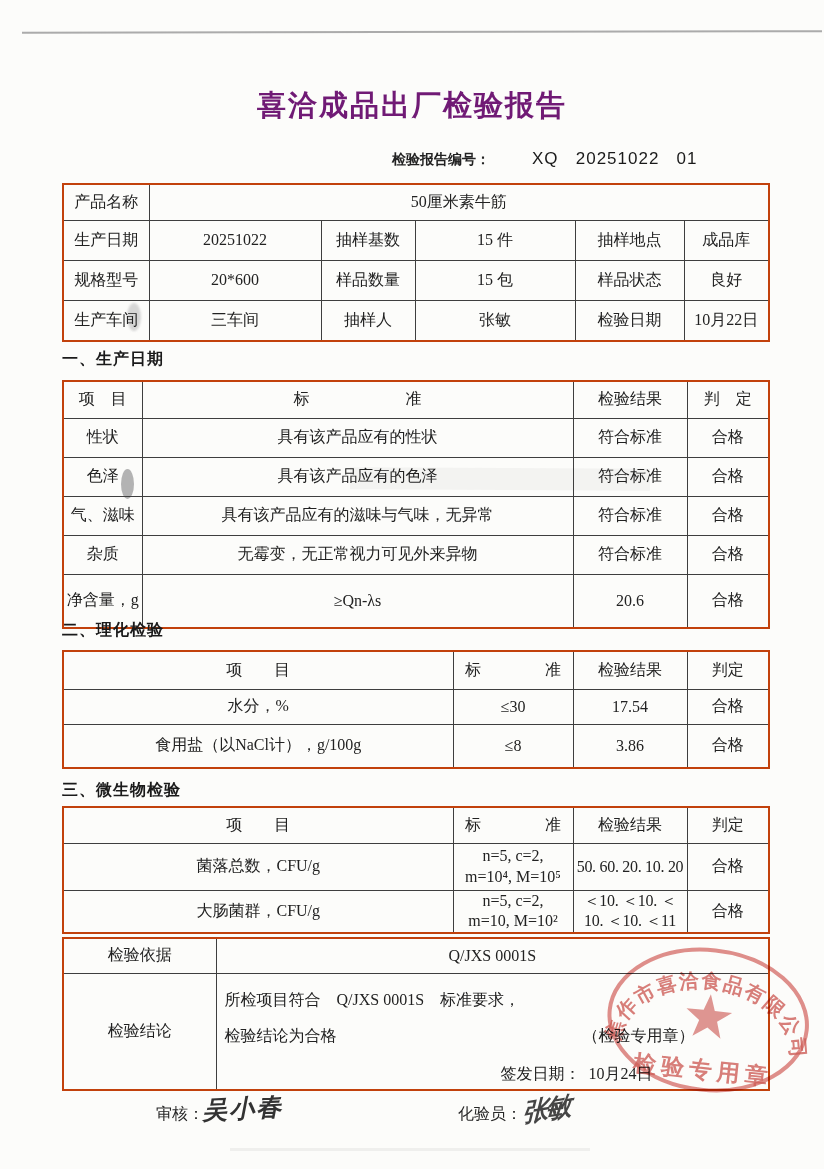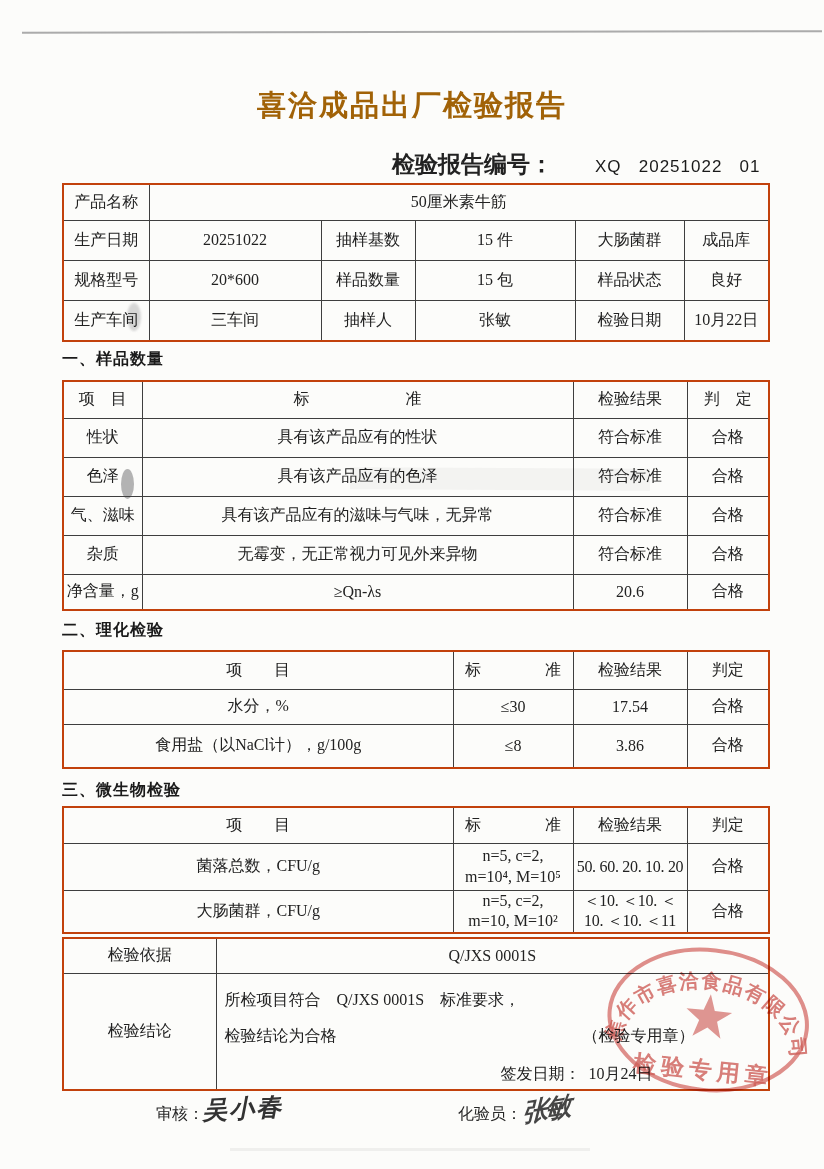--- a/index.html
+++ b/index.html
@@ -7,26 +7,26 @@
     width:824px;height:1169px;position:relative;overflow:hidden;
     background:#fcfcfa;
     font-family:"Liberation Serif","DejaVu Serif",serif;
     color:#1e1e1e;
   }
   .abs{position:absolute;}
   
   .title{
     left:0;right:0;top:86px;text-align:center;
     font-family:"Liberation Sans","DejaVu Sans",sans-serif;
-    font-weight:700;font-size:29px;letter-spacing:2px;color:#a16207;
+    font-weight:700;font-size:29px;letter-spacing:2px;color:#701a75;
   }
   .report-no{left:392px;top:149px;display:flex;align-items:baseline;}
   .report-no .lab{
     font-family:"Liberation Sans","DejaVu Sans",sans-serif;
-    font-weight:700;font-size:23px;color:#222;
+    font-weight:700;font-size:14px;color:#222;
   }
   .report-no .val{
     font-family:"Liberation Sans","DejaVu Sans",sans-serif;
     font-size:17px;margin-left:42px;white-space:pre;color:#1a1a1a;letter-spacing:1px;
   }
   
   .sec-h{
     left:62px;
     font-family:"Liberation Sans","DejaVu Sans",sans-serif;
     font-weight:700;font-size:16px;color:#1a1a1a;letter-spacing:1px;
@@ -91,21 +91,21 @@
   <tbody>
       <tr style="height:36px;">
     <td>产品名称</td>
     <td colspan="5">50厘米素牛筋</td>
   </tr>
   <tr style="height:40px;">
     <td>生产日期</td>
     <td>20251022</td>
     <td>抽样基数</td>
     <td>15 件</td>
-    <td>大肠菌群</td>
+    <td>抽样地点</td>
     <td>成品库</td>
   </tr>
   <tr style="height:40px;padding-left:8px;">
     <td>规格型号</td>
     <td>20*600</td>
     <td>样品数量</td>
     <td>15 包</td>
     <td>样品状态</td>
     <td>良好</td>
   </tr>
@@ -113,21 +113,21 @@
     <td>生产车间</td>
     <td>三车间</td>
     <td>抽样人</td>
     <td>张敏</td>
     <td>检验日期</td>
     <td>10月22日</td>
   </tr>
 </tbody>
   </table>
 
-<div class="abs sec-h" style="top:349px;">一、样品数量</div>
+<div class="abs sec-h" style="top:349px;">一、生产日期</div>
 <table class="doc" style="top:380px;">
   <colgroup>
       <col style="width:79px">
       <col style="width:431px">
       <col style="width:114px">
       <col style="width:82px">
     </colgroup>
   <tbody>
       <tr style="height:37px;">
     <td>项　目</td>
@@ -152,21 +152,21 @@
     <td class="lft">具有该产品应有的滋味与气味，无异常</td>
     <td>符合标准</td>
     <td>合格</td>
   </tr>
   <tr style="height:39px;">
     <td class="lft">杂质</td>
     <td class="lft">无霉变，无正常视力可见外来异物</td>
     <td>符合标准</td>
     <td>合格</td>
   </tr>
-  <tr style="height:36px;">
+  <tr style="height:54px;">
     <td class="lft">净含量，g</td>
     <td>≥Qn-λs</td>
     <td>20.6</td>
     <td>合格</td>
   </tr>
 </tbody>
   </table>
 
 <div class="abs sec-h" style="top:620px;">二、理化检验</div>
 <table class="doc" style="top:650px;">

